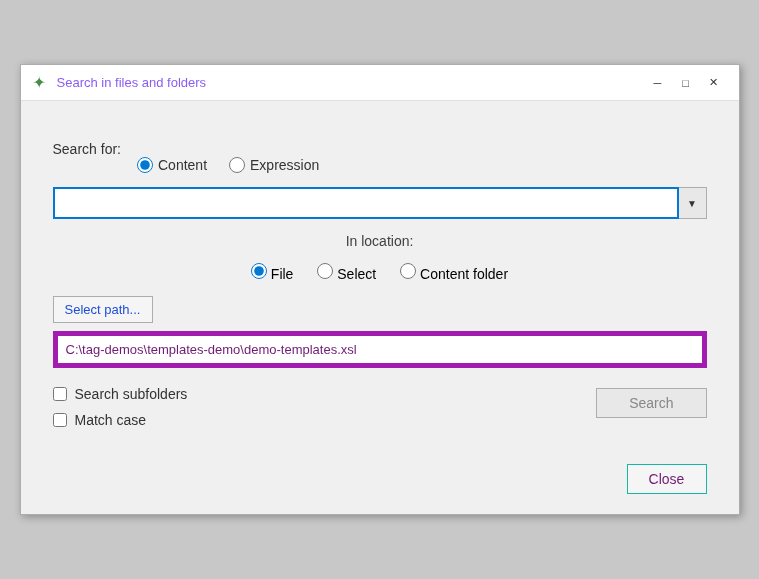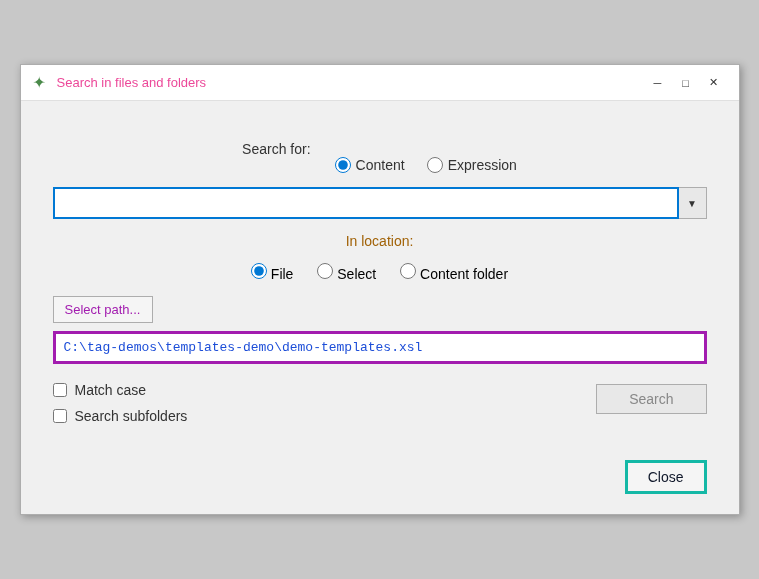--- a/index.html
+++ b/index.html
@@ -44,21 +44,21 @@
       margin-right: 8px;
       color: #4a8a4a;
       font-size: 16px;
       display: flex;
       align-items: center;
     }
 
     .title-bar-text {
       flex: 1;
       font-size: 13px;
-      color: #ec4899;
+      color: #8b5cf6;
     }
 
     .title-bar-controls {
       display: flex;
       gap: 2px;
     }
 
     .title-bar-btn {
       width: 26px;
       height: 20px;
@@ -75,22 +75,21 @@
     .dialog-body {
       padding: 24px 32px 20px 32px;
       display: flex;
       flex-direction: column;
       gap: 14px;
     }
 
     .search-for-row {
       display: flex;
       align-items: center;
-      justify-content: center;
-      gap: 24px;
+      gap: 16px;
     }
 
     .label-text {
       color: #333;
       font-size: 14px;
     }
 
     .radio-group {
       display: flex;
       align-items: center;
@@ -146,21 +145,21 @@
       justify-content: center;
       font-size: 10px;
       color: #333;
     }
 
     .in-location-row {
       text-align: center;
     }
 
     .in-location-label {
-      color: #a16207;
+      color: #404040;
       font-size: 14px;
     }
 
     .location-options {
       display: flex;
       align-items: center;
       justify-content: center;
       gap: 24px;
       margin-top: 14px;
     }
@@ -171,33 +170,32 @@
       gap: 8px;
     }
 
     .select-path-btn {
       width: 100px;
       padding: 5px 10px;
       background: #f5f5f5;
       border: 1px solid #adadad;
       cursor: pointer;
       font-size: 13px;
-      color: #a21caf;
+      color: #1d4ed8;
       text-align: center;
     }
 
     .path-input {
       width: 100%;
       padding: 6px 8px;
-      border: 3px solid #a21caf;
+      border: 5px solid #a21caf;
       background: white;
       font-size: 13px;
-      color: #1d4ed8;
+      color: #701a75;
       outline: none;
-      font-family: Liberation Mono, monospace;
     }
 
     .options-row {
       display: flex;
       align-items: flex-start;
       justify-content: space-between;
       margin-top: 4px;
     }
 
     .checkboxes-col {
@@ -230,24 +228,24 @@
     .dialog-footer {
       display: flex;
       justify-content: flex-end;
       padding: 16px 32px 20px 32px;
       border-top: none;
     }
 
     .close-dialog-btn {
       padding: 6px 20px;
       background: #f5f5f5;
-      border: 3px solid #14b8a6;
-      cursor: pointer;
-      font-size: 14px;
-      color: #0f172a;
+      border: 1px solid #14b8a6;
+      cursor: pointer;
+      font-size: 14px;
+      color: #701a75;
       min-width: 80px;
     }
   </style>
 </head>
 <body>
 
 <div class="dialog">
 
   <div class="title-bar">
     <span class="title-bar-icon">✦</span>
@@ -300,25 +298,25 @@
 
     <div class="select-path-row">
       <button class="select-path-btn">Select path...</button>
       <input type="text" class="path-input" value="C:\tag-demos\templates-demo\demo-templates.xsl" style="">
     </div>
 
     <div class="options-row">
       <div class="checkboxes-col">
         <label class="checkbox-label">
           <input type="checkbox" style="">
-          <span>Match case</span>
+          <span>Search subfolders</span>
         </label>
         <label class="checkbox-label">
           <input type="checkbox" style="">
-          <span>Search subfolders</span>
+          <span>Match case</span>
         </label>
       </div>
       <button class="search-btn">Search</button>
     </div>
 
   </div>
 
   <div class="dialog-footer">
     <button class="close-dialog-btn">Close</button>
   </div>

